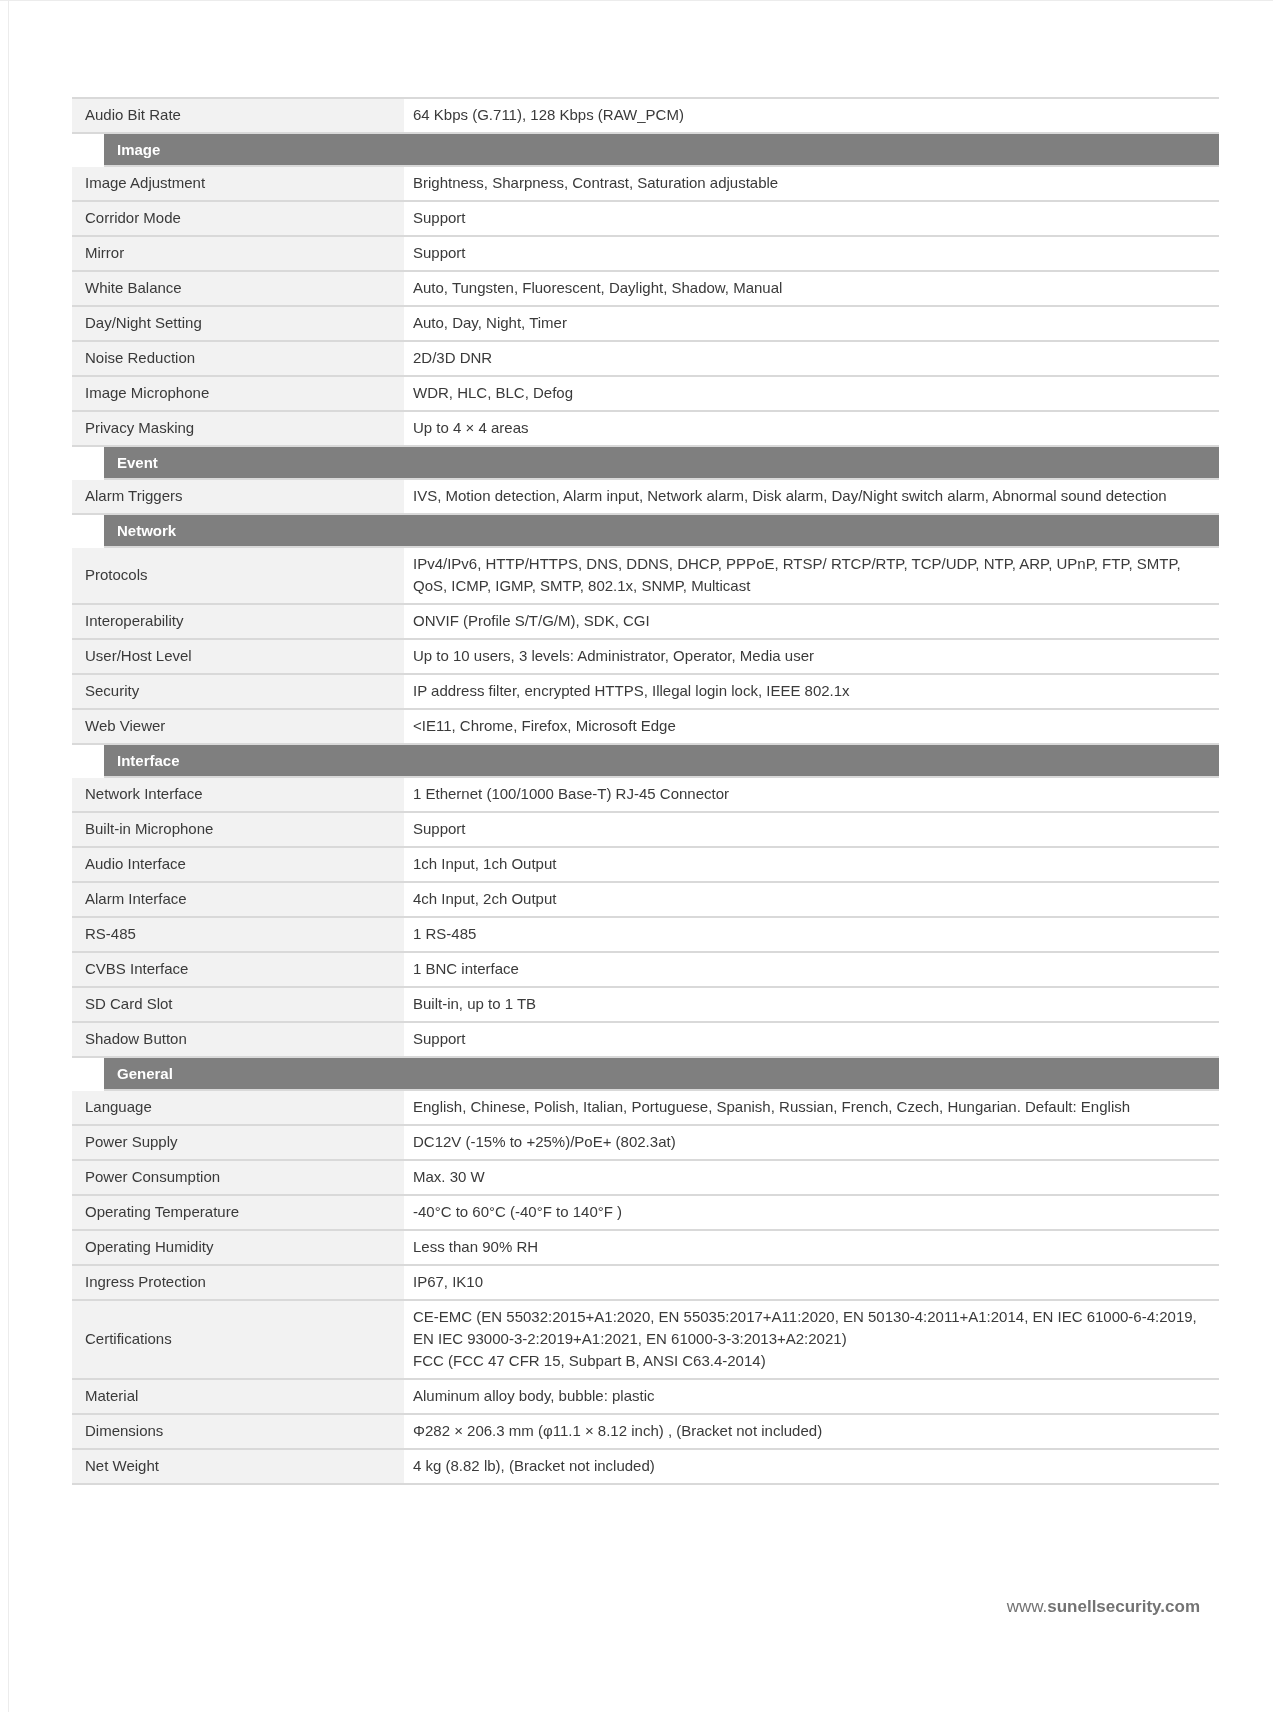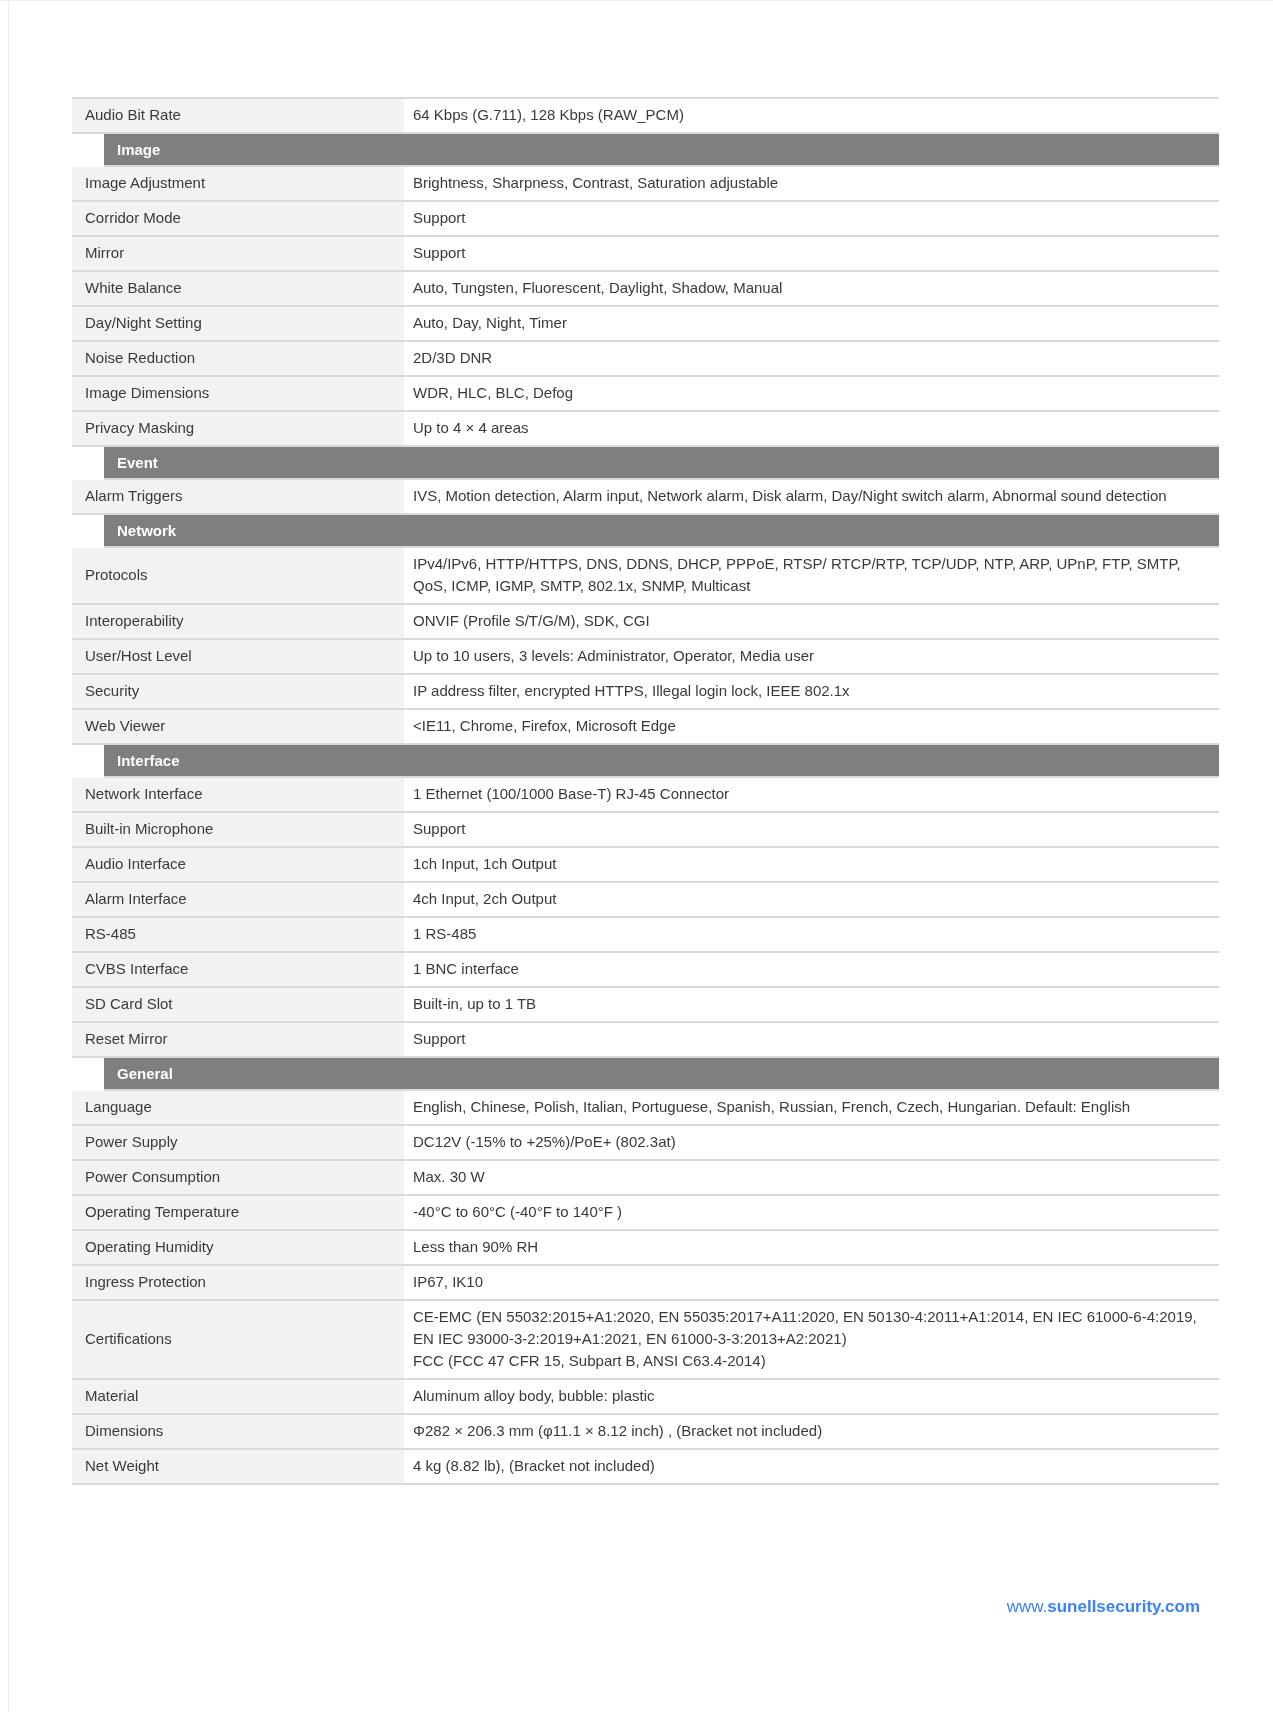--- a/index.html
+++ b/index.html
@@ -71,21 +71,21 @@
     background: var(--value-cell-bg);
     padding-left: 9px;
     padding-right: 12px;
   }
   .cell.value span { white-space: pre-line; }
   .footer {
     position: absolute;
     top: 1597px;
     right: 73px;
     font-size: 17px;
-    color: #3b82f6;
+    color: #737373;
   }
   .footer .bold { font-weight: bold; }
 </style>
 </head>
 <body>
 
 <div class="page-edge-left"></div>
 <div class="page-edge-top"></div>
 
 <div class="spec-table">
@@ -143,21 +143,21 @@
     <div class="row spec">
       <div class="cell label">
         <span>Noise Reduction</span>
       </div>
       <div class="cell value">
         <span>2D/3D DNR</span>
       </div>
     </div>
     <div class="row spec">
       <div class="cell label">
-        <span>Image Dimensions</span>
+        <span>Image Microphone</span>
       </div>
       <div class="cell value">
         <span>WDR, HLC, BLC, Defog</span>
       </div>
     </div>
     <div class="row spec">
       <div class="cell label">
         <span>Privacy Masking</span>
       </div>
       <div class="cell value">
@@ -272,21 +272,21 @@
     <div class="row spec">
       <div class="cell label">
         <span>SD Card Slot</span>
       </div>
       <div class="cell value">
         <span>Built-in, up to 1 TB</span>
       </div>
     </div>
     <div class="row spec">
       <div class="cell label">
-        <span>Reset Mirror</span>
+        <span>Shadow Button</span>
       </div>
       <div class="cell value">
         <span>Support</span>
       </div>
     </div>
     <div class="row section">
       <span>General</span>
     </div>
     <div class="row spec">
       <div class="cell label">

